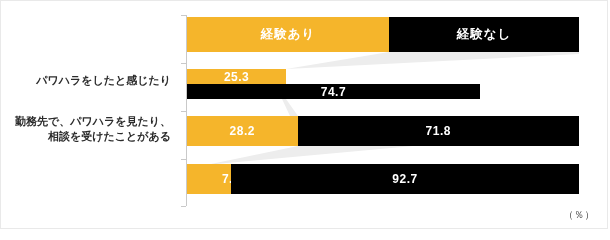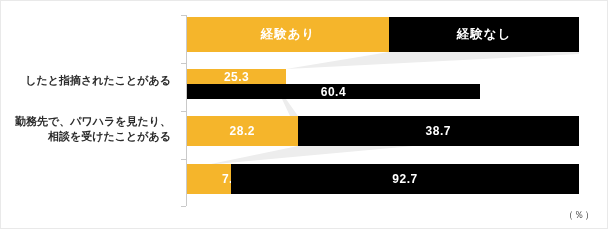--- a/index.html
+++ b/index.html
@@ -125,40 +125,40 @@
   <div class="legend-band">
     <div class="seg yes" style="width:51.5%;">
       <span>経験あり</span>
     </div>
     <div class="seg no" style="width:48.5%;">
       <span>経験なし</span>
     </div>
   </div>
 
   <div class="labels-wrap">
-    <div class="row-label" style="top:72px;">したと指摘されたことがある</div>
+    <div class="row-label" style="top:72px;">パワハラをしたと感じたり</div>
     <div class="row-label" style="top:113px;">勤務先で、パワハラを見たり、
 相談を受けたことがある</div>
   </div>
 
   <div class="bar-row" style="top:68px;flex-direction:column;">
     <div class="seg yes" style="width:25.3%;">
       <span>25.3</span>
     </div>
     <div class="seg no" style="width:74.7%;">
-      <span>60.4</span>
+      <span>74.7</span>
     </div>
   </div>
 
   <div class="bar-row" style="top:115px;text-align:right;">
     <div class="seg yes" style="width:28.2%;">
       <span>28.2</span>
     </div>
     <div class="seg no" style="width:71.8%;">
-      <span>38.7</span>
+      <span>71.8</span>
     </div>
   </div>
 
   <div class="bar-row" style="top:163px;">
     <div class="seg yes" style="width:7.3%;padding-left:44px;">
       <span>7.3</span>
     </div>
     <div class="seg no" style="width:92.7%;">
       <span>92.7</span>
     </div>

